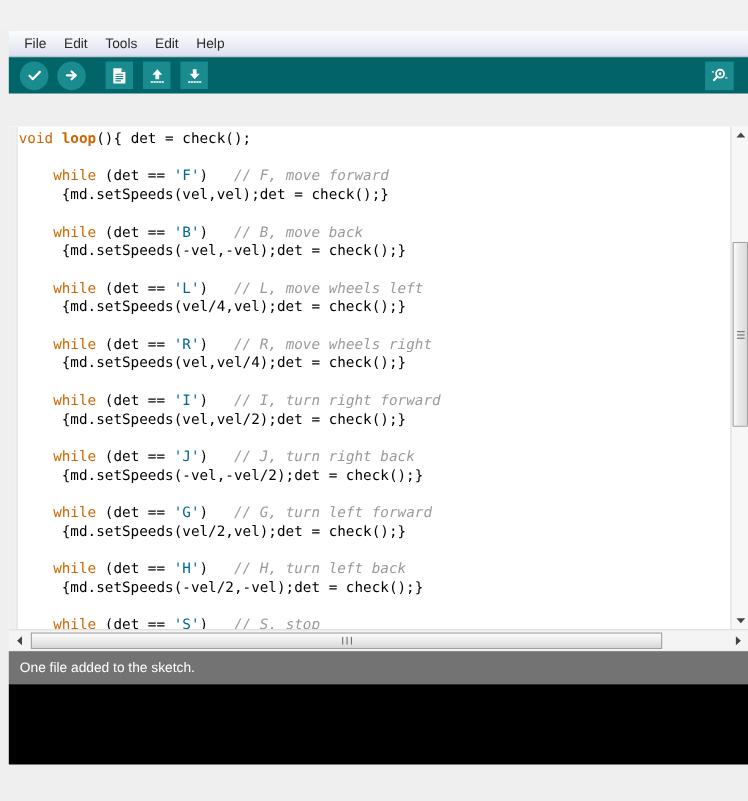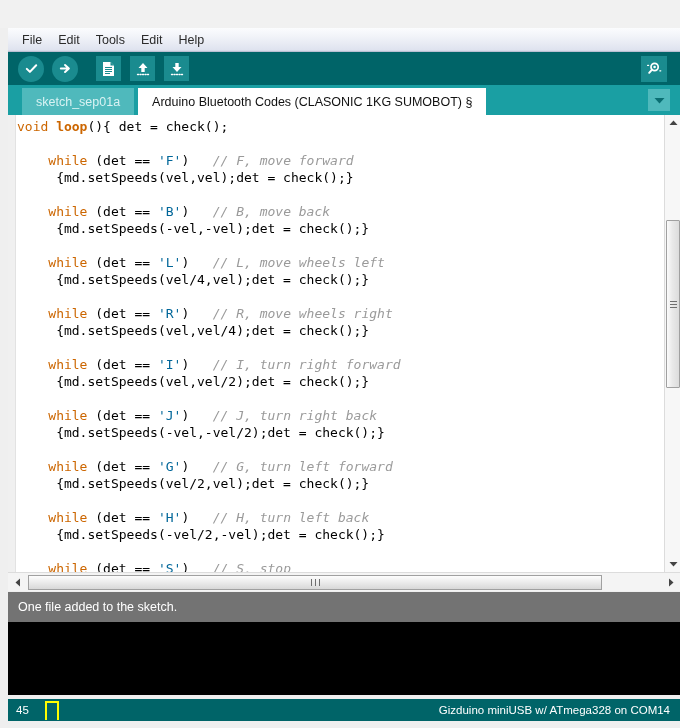--- a/index.html
+++ b/index.html
@@ -313,35 +313,20 @@
           <line x1="6" y1="9.7" x2="3.2" y2="12.8" stroke="#ffffff" stroke-width="2" stroke-linecap="round"></line>
           <g stroke="#ffffff" stroke-width="1.2" stroke-linecap="round">
             <line x1="1.6" y1="5.4" x2="2.6" y2="5.4"></line>
             <line x1="13.8" y1="10.8" x2="14.8" y2="10.8"></line>
           </g>
         </svg>
       </span>
     </div>
   </div>
 
-  <div class="tabbar">
-    <div class="tab inactive">
-      <span>sketch_sep01a</span>
-    </div>
-    <div class="tab active">
-      <span>Arduino Bluetooth Codes (CLASONIC 1KG SUMOBOT) §</span>
-    </div>
-    <div class="tab-menu-btn">
-      <span>
-        <svg width="13" height="9" viewBox="0 0 13 9">
-          <path d="M1.5 2 L11.5 2 L6.5 7.5 Z" fill="#0a6e72"></path>
-        </svg>
-      </span>
-    </div>
-  </div>
 
   <div class="editor-wrap">
     <div class="gutter"></div>
     <div class="code" id="code-area"><div class="ln"><span class="kw">void </span><span class="fn">loop</span><span>(){ det = check();</span></div><div class="ln">&nbsp;</div><div class="ln"><span class="kw">    while</span><span> (det == </span><span class="ch">'F'</span><span>)   </span><span class="cm">// F, move forward</span></div><div class="ln"><span>     {md.setSpeeds(vel,vel);det = check();}</span></div><div class="ln">&nbsp;</div><div class="ln"><span class="kw">    while</span><span> (det == </span><span class="ch">'B'</span><span>)   </span><span class="cm">// B, move back</span></div><div class="ln"><span>     {md.setSpeeds(-vel,-vel);det = check();}</span></div><div class="ln">&nbsp;</div><div class="ln"><span class="kw">    while</span><span> (det == </span><span class="ch">'L'</span><span>)   </span><span class="cm">// L, move wheels left</span></div><div class="ln"><span>     {md.setSpeeds(vel/4,vel);det = check();}</span></div><div class="ln">&nbsp;</div><div class="ln"><span class="kw">    while</span><span> (det == </span><span class="ch">'R'</span><span>)   </span><span class="cm">// R, move wheels right</span></div><div class="ln"><span>     {md.setSpeeds(vel,vel/4);det = check();}</span></div><div class="ln">&nbsp;</div><div class="ln"><span class="kw">    while</span><span> (det == </span><span class="ch">'I'</span><span>)   </span><span class="cm">// I, turn right forward</span></div><div class="ln"><span>     {md.setSpeeds(vel,vel/2);det = check();}</span></div><div class="ln">&nbsp;</div><div class="ln"><span class="kw">    while</span><span> (det == </span><span class="ch">'J'</span><span>)   </span><span class="cm">// J, turn right back</span></div><div class="ln"><span>     {md.setSpeeds(-vel,-vel/2);det = check();}</span></div><div class="ln">&nbsp;</div><div class="ln"><span class="kw">    while</span><span> (det == </span><span class="ch">'G'</span><span>)   </span><span class="cm">// G, turn left forward</span></div><div class="ln"><span>     {md.setSpeeds(vel/2,vel);det = check();}</span></div><div class="ln">&nbsp;</div><div class="ln"><span class="kw">    while</span><span> (det == </span><span class="ch">'H'</span><span>)   </span><span class="cm">// H, turn left back</span></div><div class="ln"><span>     {md.setSpeeds(-vel/2,-vel);det = check();}</span></div><div class="ln">&nbsp;</div><div class="ln"><span class="kw">    while</span><span> (det == </span><span class="ch">'S'</span><span>)   </span><span class="cm">// S, stop</span></div></div>
     <div class="vscroll">
       <div class="vs-arrow up">
         <span>
           <svg width="9" height="6" viewBox="0 0 9 6">
               <path d="M0.5 5 L4.5 0.5 L8.5 5 Z" fill="#444"></path>
             </svg>
@@ -389,20 +374,14 @@
   </div>
 
   <div class="statusmsg">
     <span>One file added to the sketch.</span>
   </div>
 
   <div class="console">
     <span></span>
   </div>
 
-  <div class="bottombar">
-    <span class="lineno">45</span>
-    <span class="activity-box"></span>
-    <span class="bb-spacer"></span>
-    <span class="board-label">Gizduino miniUSB w/ ATmega328 on COM14</span>
-  </div>
 
 </div>
 
 </body></html>

